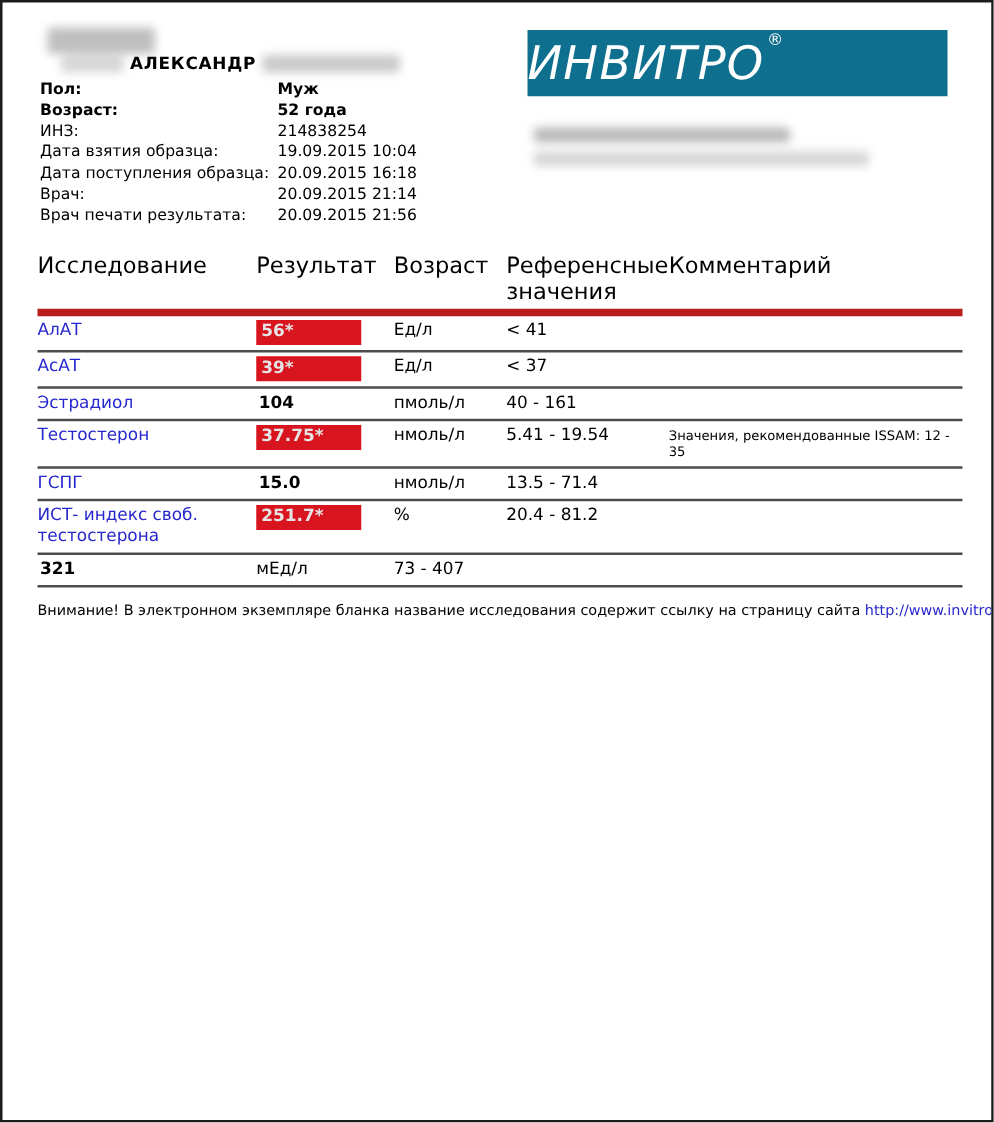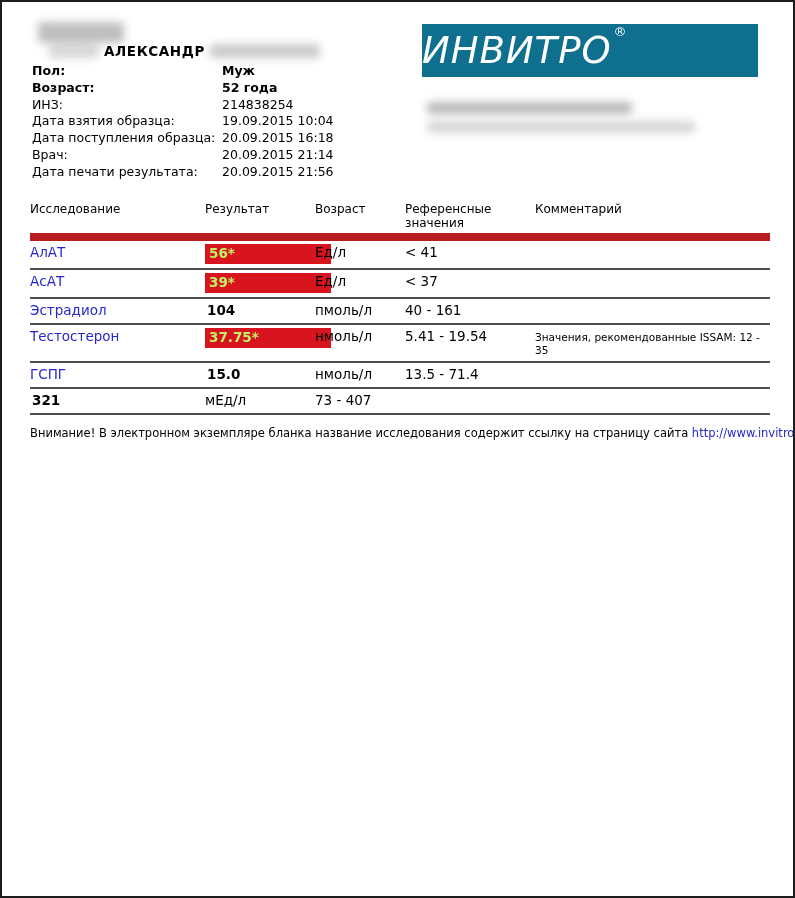--- a/index.html
+++ b/index.html
@@ -102,41 +102,41 @@
     position: absolute;
     left: 28px; top: 200px;
     width: 740px;
     color: #000;
   }
   .t-head, .t-row {
     display: grid;
     grid-template-columns: 175px 110px 90px 130px 235px;
   }
   .t-head {
-    font-size: 12px;
+    font-size: 18px;
     padding-bottom: 3px;
     min-height: 31px;
-    border-bottom: 8px solid #b91c1c;
+    border-bottom: 6px solid #b91c1c;
   }
   .t-head > div { padding-right: 8px; }
   .t-row {
     border-bottom: 2px solid #4c4c4c;
     padding: 3px 0 4px 0;
     font-size: 13.5px;
     line-height: 17px;
     align-items: start;
   }
   .c-name { color: #2626CE; text-decoration: none; padding-right: 10px; display: inline-block; }
   .c-result { font-weight: bold; }
   .c-result .val { display: inline-block; min-width: 0; padding: 0 4px 0 2px; }
   .t-row.flagged .c-result .val {
     display: block;
-    width: 126px;
+    width: 84px;
     background: #D8141E;
-    color: #bef264;
+    color: #e5e5e5;
     padding: 1px 4px 2px 4px;
   }
   .c-comment {
     font-size: 10.5px;
     padding-top: 3px;
     line-height: 13px;
   }
 
   .footnote {
     font-size: 11px;
@@ -183,21 +183,21 @@
     </div>
     <div class="info-row">
       <span class="lbl">Дата поступления образца:</span>
       <span class="val">20.09.2015 16:18</span>
     </div>
     <div class="info-row">
       <span class="lbl">Врач:</span>
       <span class="val">20.09.2015 21:14</span>
     </div>
     <div class="info-row">
-      <span class="lbl">Дата печати результата:</span>
+      <span class="lbl">Врач печати результата:</span>
       <span class="val">20.09.2015 21:56</span>
     </div>
   </div>
 
   <div class="logo-box">
     <span class="logo-text"><span>ИНВИТРО</span><span class="logo-reg">®</span></span>
   </div>
   <div class="redact addr-blur-1"></div>
   <div class="redact addr-blur-2"></div>
 
@@ -249,20 +249,29 @@
     </div>
 
     <div class="t-row">
       <div><a class="c-name" href="#">ГСПГ</a></div>
       <div class="c-result"><span class="val">15.0</span></div>
       <div class="c-units">нмоль/л</div>
       <div class="c-ref">13.5 - 71.4</div>
       <div class="c-comment"></div>
     </div>
 
+    <div class="t-row flagged">
+      <div><a class="c-name" href="#">ИСТ- индекс своб. тестостерона</a></div>
+      <div class="c-result">
+          <span class="val">251.7*</span>
+        </div>
+      <div class="c-units">%</div>
+      <div class="c-ref">20.4 - 81.2</div>
+      <div class="c-comment"></div>
+    </div>
 
     <div class="t-row">
       <div class="c-result"><span class="val">321</span></div>
       <div class="c-units">мЕд/л</div>
       <div class="c-ref">73 - 407</div>
       <div class="c-comment"></div>
     </div>
 
 
     <div class="notice">

